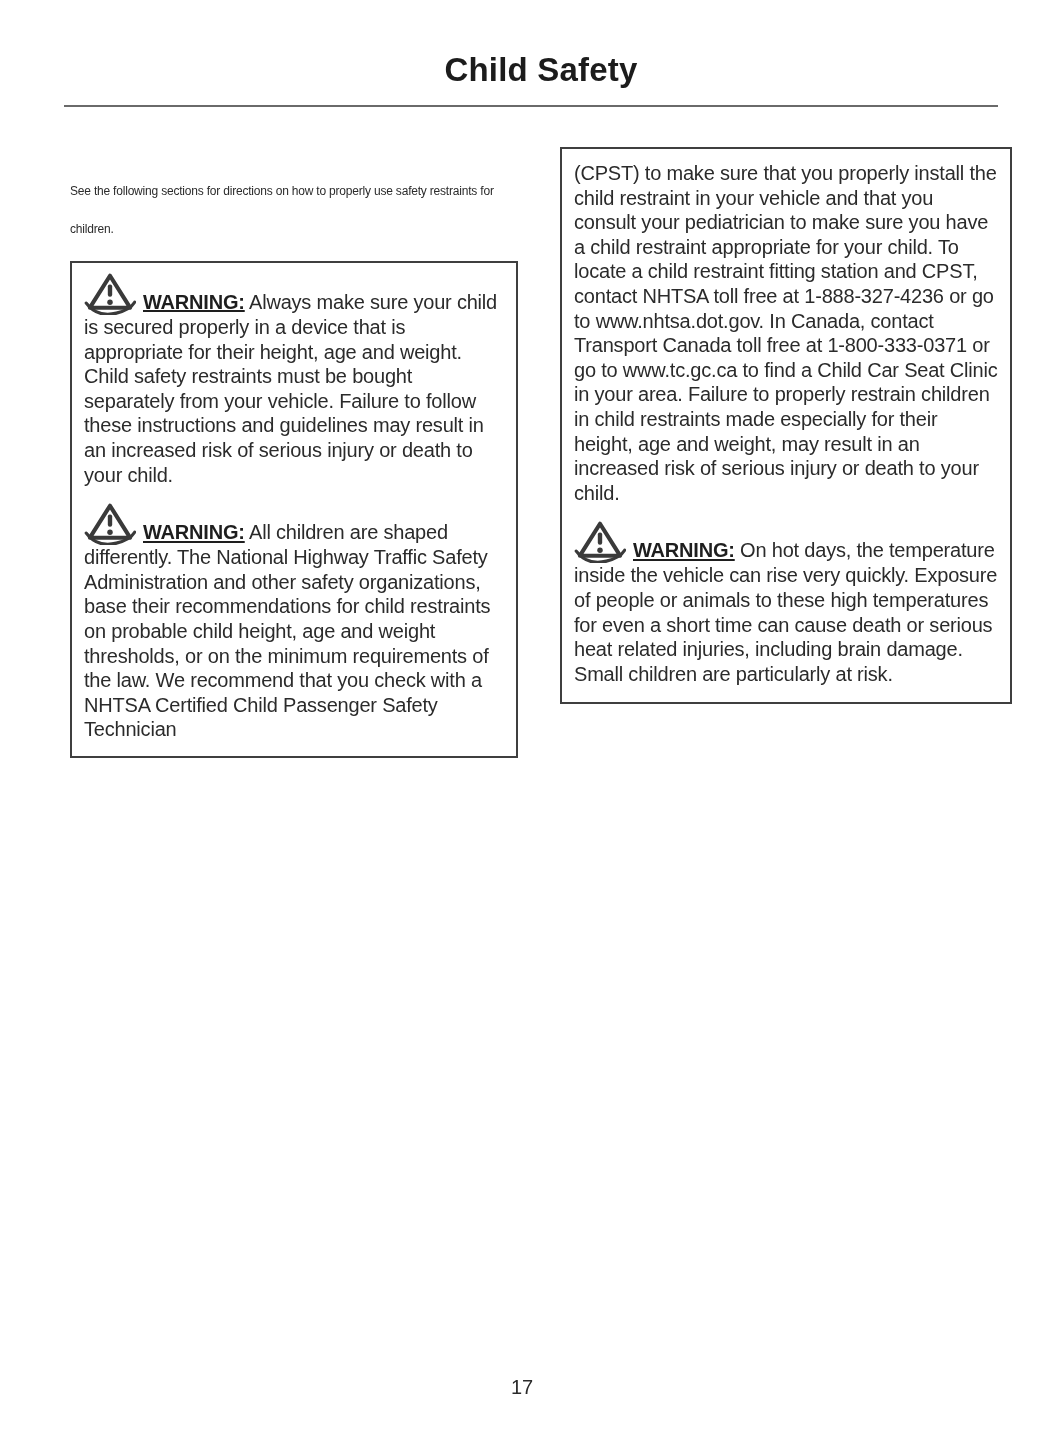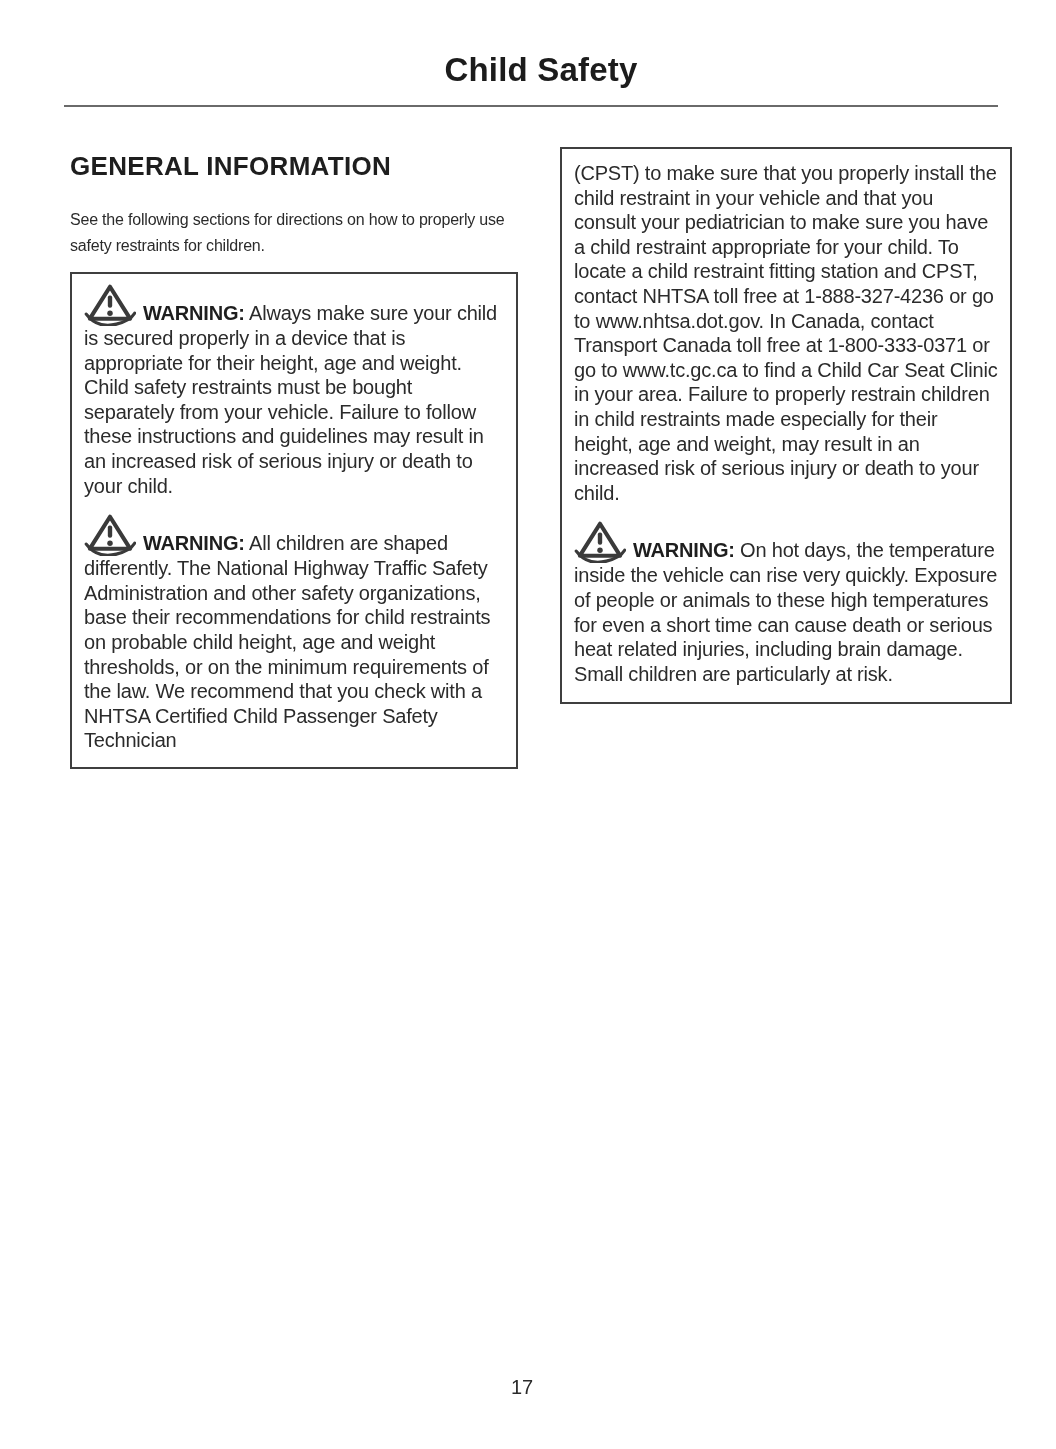--- a/index.html
+++ b/index.html
@@ -43,22 +43,22 @@
   .col-right { width: 452px; flex: 0 0 452px; }
 
   .section-heading {
     margin: 4px 0 0 0;
     font-size: 26px;
     font-weight: bold;
     color: #1e1e1e;
     letter-spacing: 0.3px;
   }
   .body-text {
-    font-size: 16px;
-    line-height: 26px;
+    font-size: 12px;
+    line-height: 38px;
     letter-spacing: -0.2px;
   }
   .intro {
     margin: 25px 0 0 0;
   }
   .warning-box {
     border: 2px solid #3f3f3f;
     padding: 10px 12px 14px 12px;
     margin-top: 13px;
   }
@@ -70,20 +70,21 @@
     margin: 0;
     font-size: 20px;
     line-height: 24.6px;
     letter-spacing: -0.2px;
   }
   .continuation { margin-bottom: 16px; }
   .warning + .warning { margin-top: 16px; }
   .warn-label {
     font-weight: bold;
     color: #1e1e1e;
+    text-decoration: underline;
   }
   .warn-icon {
     display: inline-block;
     width: 52px;
     height: 42px;
     margin-right: 7px;
     vertical-align: bottom;
   }
   .warn-icon svg { display: block; width: 52px; height: 42px; }
   .page-number {
@@ -100,21 +101,20 @@
 <body>
 
 <div class="page">
 
   <h1 class="doc-title">Child Safety</h1>
   <hr class="title-rule">
 
   <div class="columns">
 
     <div class="col-left">
-      <h2 class="section-heading">GENERAL INFORMATION</h2>
 
       <p class="body-text intro">See the following sections for directions on how to properly use safety restraints for children.</p>
 
       <div class="warning-box">
 
         <p class="warning"><span class="warn-icon"><svg viewBox="0 0 56 46" xmlns="http://www.w3.org/2000/svg">
                 <path d="M2 33 C 10 44, 22 47, 35 44 C 45 41.5, 52 37, 55 32" fill="none" stroke="#3a3a3a" stroke-width="3.5" stroke-linecap="round"></path>
                 <path d="M28 3 L50 38 L6 38 Z" fill="#ffffff" stroke="#3a3a3a" stroke-width="4.5" stroke-linejoin="round"></path>
                 <rect x="25.6" y="12.5" width="4.8" height="13.5" rx="2.2" fill="#3a3a3a"></rect>
                 <circle cx="28" cy="32" r="3" fill="#3a3a3a"></circle>

